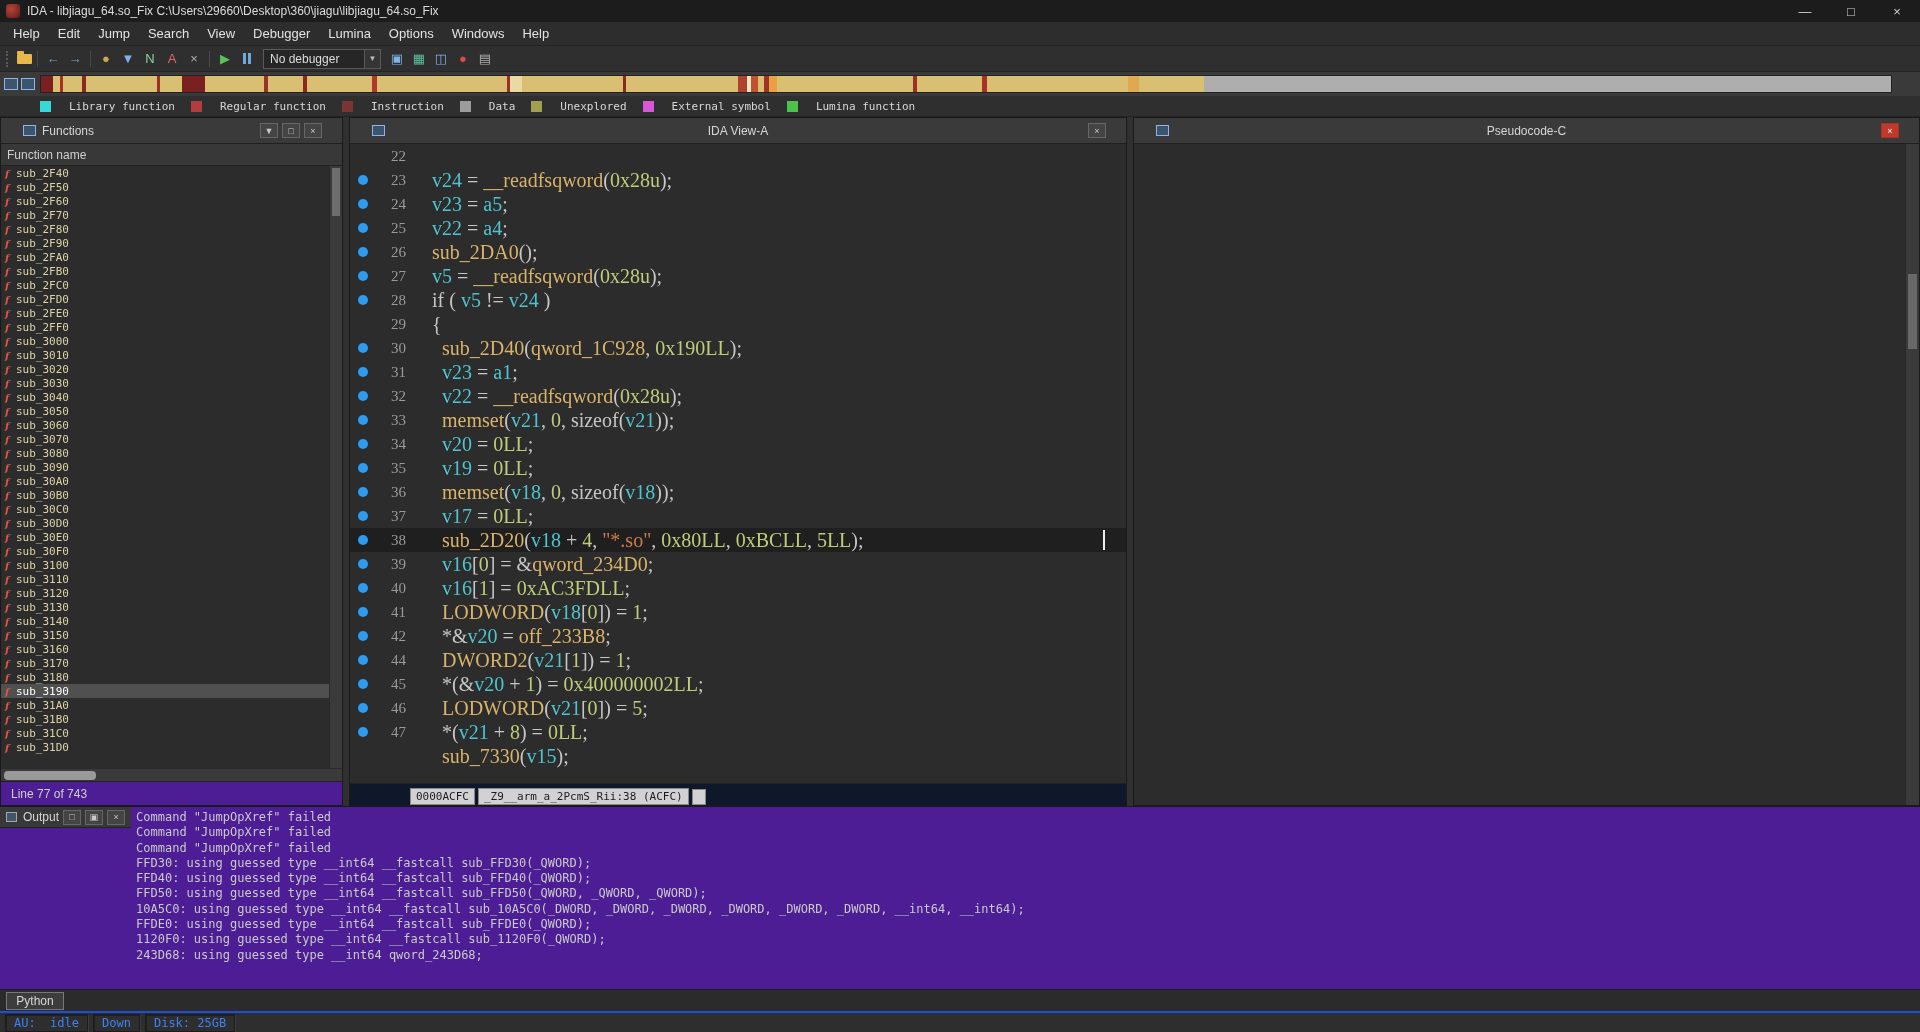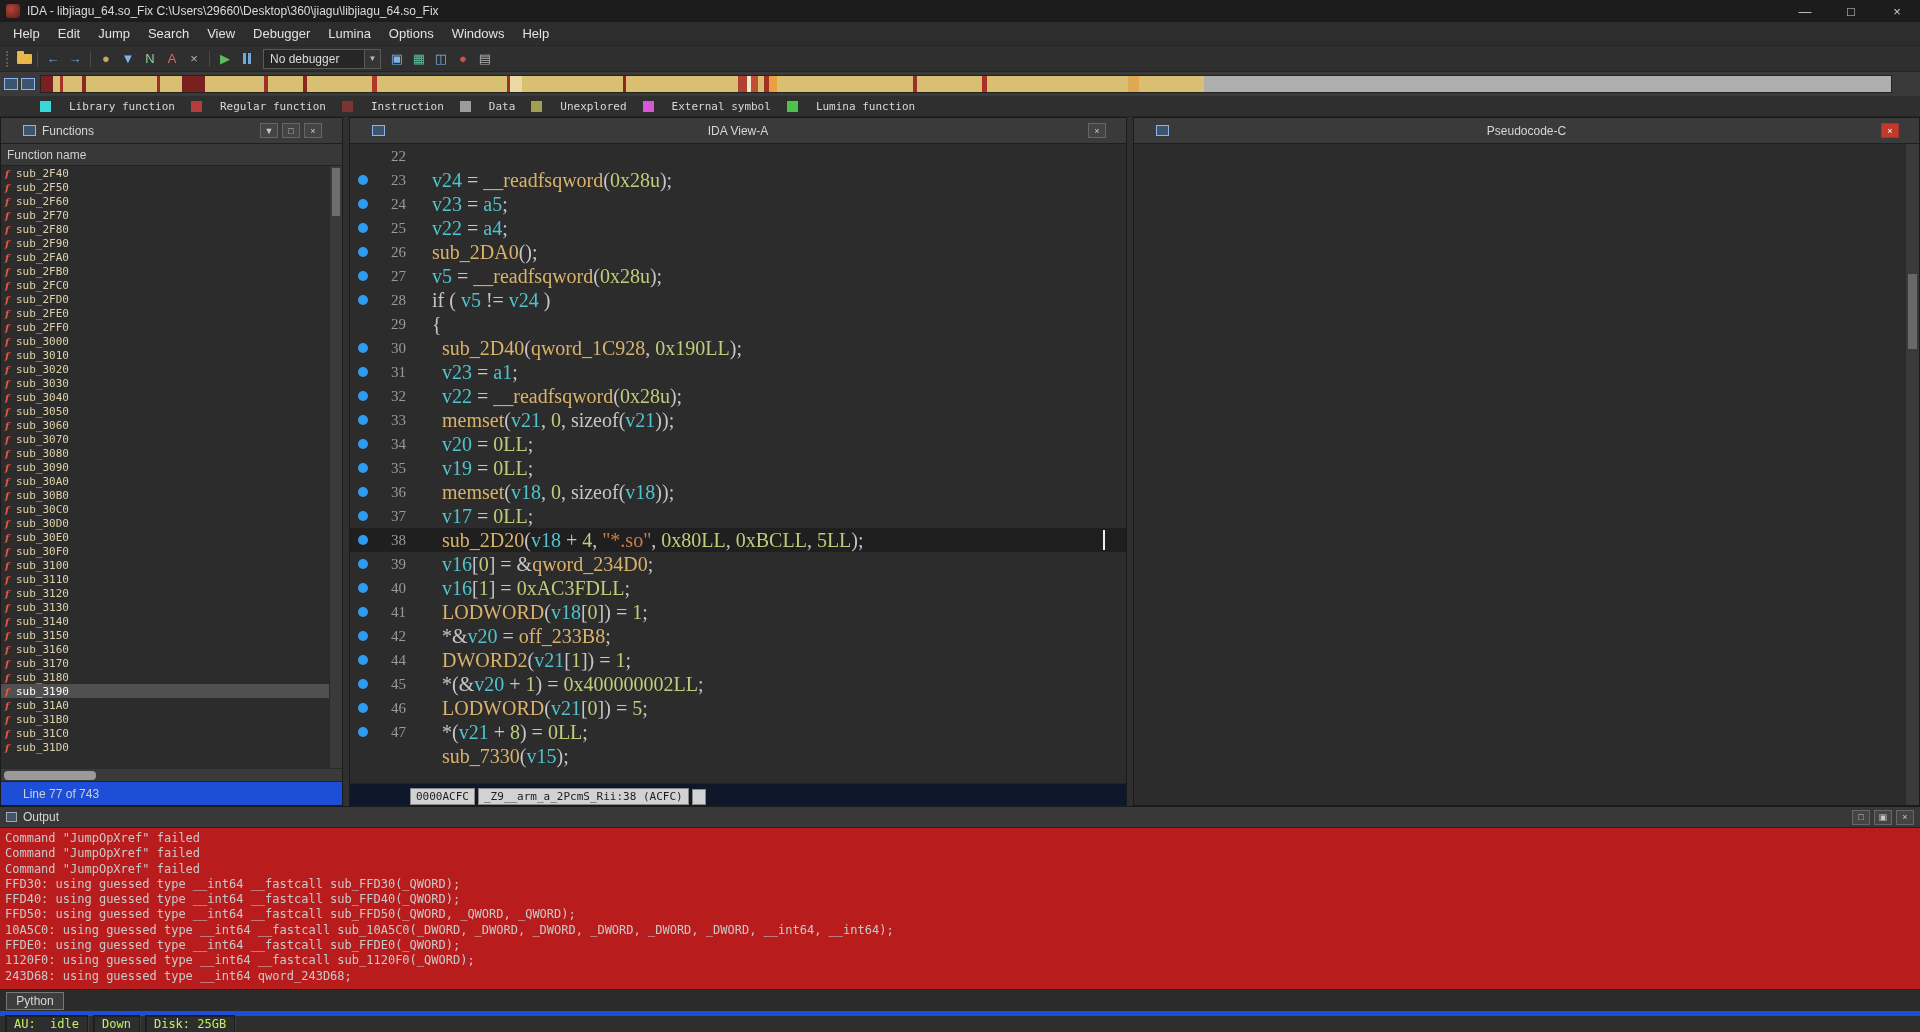--- a/index.html
+++ b/index.html
@@ -68,22 +68,22 @@
   .flist{flex:1;overflow:hidden;position:relative;font-family:"DejaVu Sans Mono",monospace;font-size:11px}
   .frow{height:14px;display:flex;align-items:center;padding-left:4px;white-space:nowrap}
   .frow.sel{background:#505050}
   .frow.sel .fname{color:#fff}
   .ficon{width:11px;color:#e05848;font-style:italic;font-weight:bold;font-size:10px;font-family:"DejaVu Serif",serif}
   .fname{color:#ded3a8}
   .fvscroll{position:absolute;right:0;top:0;bottom:0;width:13px;background:#3a3a3a;border-left:1px solid #2a2a2a}
   .fvthumb{position:absolute;left:2px;right:2px;top:2px;height:48px;background:#6e6e6e}
   .fhscroll{height:13px;background:#3a3a3a;border-top:1px solid #2a2a2a;position:relative;flex:0 0 13px}
   .fhthumb{position:absolute;left:3px;top:2px;width:92px;height:9px;border-radius:4px;background:#9a9a9a}
-  .fstatus{height:24px;background:#1d4ed8;border-top:1px solid #222;color:#cfcfcf;font-size:12px;
-    display:flex;align-items:center;padding-left:22px;flex:0 0 24px}
+  .fstatus{height:24px;background:#4c1d95;border-top:1px solid #222;color:#cfcfcf;font-size:12px;
+    display:flex;align-items:center;padding-left:10px;flex:0 0 24px}
 
   
   .ida{width:778px}
   .code-area{flex:1;overflow:hidden;background:#2c2c2c;font-family:Liberation Serif, serif}
   .cl{height:24px;display:flex;align-items:center;position:relative;white-space:pre}
   .cl.cur{background:#1f1f1f}
   .cl-dot{width:26px;display:flex;justify-content:center;align-items:center}
   .bdot{width:10px;height:10px;border-radius:50%;background:#2d9bf0;display:inline-block}
   .cl-num{width:30px;text-align:right;font-size:15px;color:#9a9a9a}
   .cl-code{margin-left:26px;font-size:20px}
@@ -99,34 +99,34 @@
     padding:2px 5px;border:1px solid #888;line-height:1}
   .sbox.empty{width:14px;height:16px;padding:0}
 
   
   .pseudo{flex:1}
   .pseudo-body{flex:1;position:relative;background:#2c2c2c}
   .pvscroll{position:absolute;right:0;top:0;bottom:0;width:14px;background:#3a3a3a;border-left:1px solid #2a2a2a}
   .pvthumb{position:absolute;left:2px;right:2px;top:130px;height:75px;background:#686868}
 
   
-  .output{height:183px;background:#b91c1c;border-top:1px solid #1a1a1a;display:flex;flex-direction:column}
+  .output{height:183px;background:#4c1d95;border-top:1px solid #1a1a1a;display:flex;}
   .out-tb{height:21px;background:#383838;border-bottom:1px solid #222;display:flex;align-items:center;
     color:#d6d6d6;font-size:12px;padding:0 6px}
   .out-ic{width:11px;height:10px;border:1px solid #9ab;background:#456;margin-right:6px}
   .out-body{flex:1;overflow:hidden;padding:3px 0 0 5px;font-family:"DejaVu Sans Mono",monospace;
     font-size:12px;line-height:15.3px;color:#c9c9c9;white-space:pre}
 
   
   .clirow{height:22px;background:#2b2b2b;border-top:1px solid #1f1f1f;display:flex;align-items:center}
   .python-tab{margin-left:6px;width:58px;height:18px;border:1px solid #777;background:#3d3d3d;color:#d8d8d8;
     font-size:12px;display:flex;align-items:center;justify-content:center}
   .cli-input{flex:1;height:18px;margin:0 10px}
-  .statusbar{height:21px;background:#2e2e2e;border-top:5px solid #1d4ed8;display:flex;align-items:center;
-    font-family:"DejaVu Sans Mono",monospace;font-size:12px;color:#bef264}
+  .statusbar{height:21px;background:#2e2e2e;border-top:2px solid #1d4ed8;display:flex;align-items:center;
+    font-family:"DejaVu Sans Mono",monospace;font-size:12px;color:#3b82f6}
   .sb-box{border:1px solid #1c1c1c;box-shadow:inset 1px 1px 0 #202020, 1px 1px 0 #3c3c3c;
     padding:1px 8px;margin-left:5px;white-space:pre}
 </style>
 </head>
 <body>
 
 <div id="app">
 
   <div class="titlebar">
     <div class="app-icon"></div>

